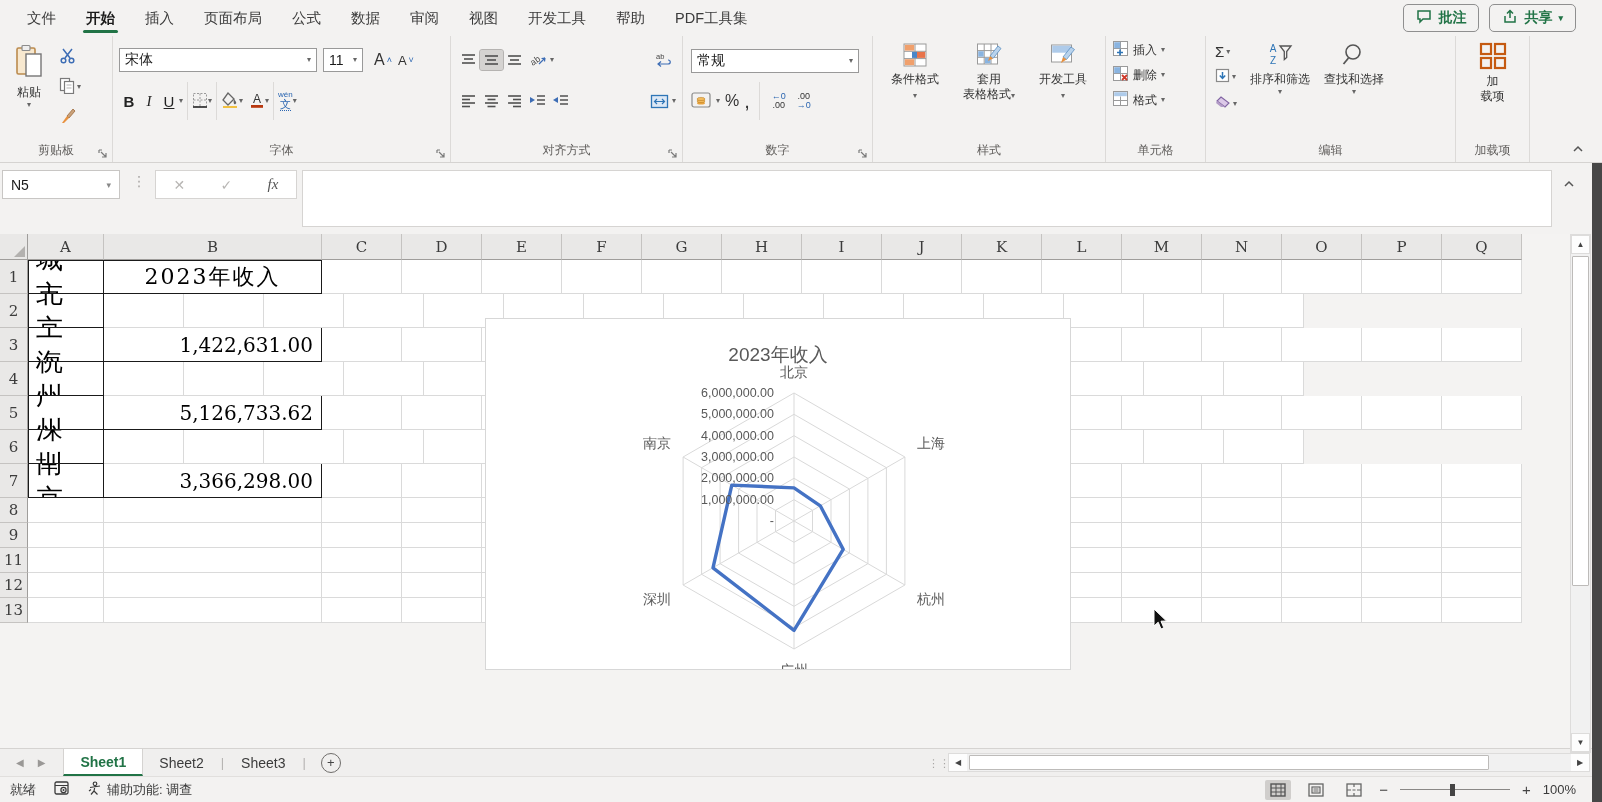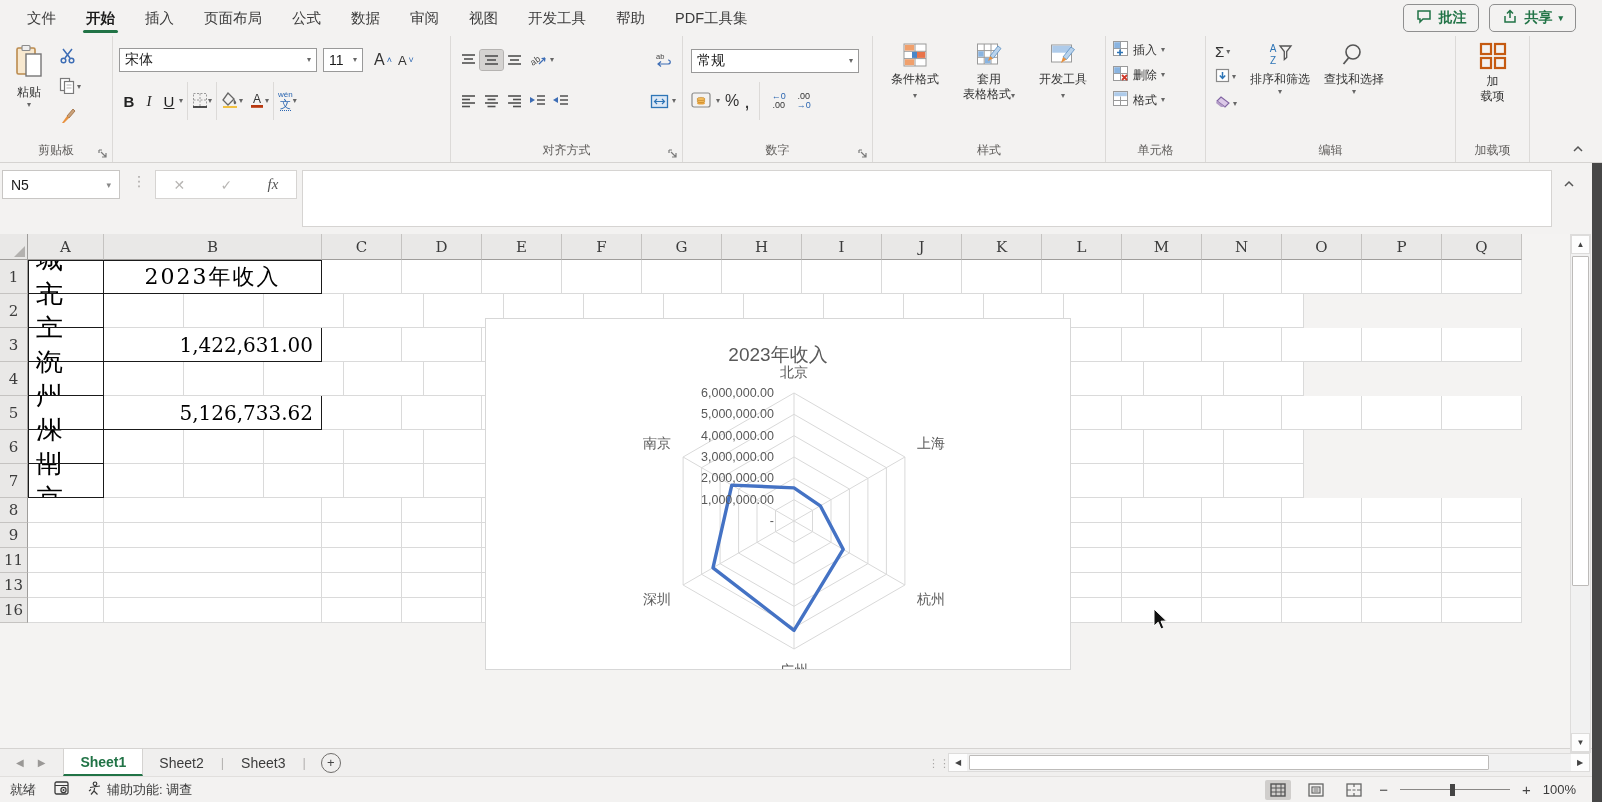--- a/index.html
+++ b/index.html
@@ -259,20 +259,24 @@
               </svg></span>
           <span class="chev">▾</span>
           <div class="vsep"></div>
           <span class="pinyin">
             <span class="py-top">wén</span>
             <span class="py-bot">文</span>
           </span>
           <span class="chev">▾</span>
         </div>
       </div>
+      <div class="rg-label"><span>字体</span>
+        <span class="launcher"><svg width="11" height="11" viewBox="0 0 11 11">
+              <path d="M2,2 h3 M2,2 v3 M4,4 L9,9 M9,5 V9 H5" stroke="#7a7a7a" stroke-width="1.2" fill="none"></path>
+            </svg></span></div>
     </div>
 
     <div class="rgroup" style="width:232px">
       <div class="rg-content">
         <div class="row1">
           <span class="al-btn">
               <svg width="17" height="14" viewBox="0 0 17 14">
                 <line x1="2" y1="2" x2="15" y2="2" stroke="#505050" stroke-width="1.6"></line>
                 <line x1="4" y1="6" x2="13" y2="6" stroke="#505050" stroke-width="1.6"></line>
                 <line x1="2" y1="10" x2="15" y2="10" stroke="#505050" stroke-width="1.6"></line>
@@ -697,20 +701,21 @@
         <div class="gc" style="width: 80px;"></div>
         <div class="gc" style="width: 80px;"></div>
         <div class="gc" style="width: 80px;"></div>
         <div class="gc" style="width: 80px;"></div>
         <div class="gc" style="width: 80px;"></div>
         <div class="gc" style="width: 80px;"></div>
       </div>
       <div class="grow" style="height: 34px;">
         <div class="grh">7</div>
         <div class="gc tcell tc-left city" style="width: 76px;">南京</div>
+        <div class="gc tcell num" style="width: 218px;">3,366,298.00</div>
         <div class="gc" style="width: 80px;"></div>
         <div class="gc" style="width: 80px;"></div>
         <div class="gc" style="width: 80px;"></div>
         <div class="gc" style="width: 80px;"></div>
         <div class="gc" style="width: 80px;"></div>
         <div class="gc" style="width: 80px;"></div>
         <div class="gc" style="width: 80px;"></div>
         <div class="gc" style="width: 80px;"></div>
         <div class="gc" style="width: 80px;"></div>
         <div class="gc" style="width: 80px;"></div>
@@ -774,41 +779,41 @@
         <div class="gc" style="width: 80px;"></div>
         <div class="gc" style="width: 80px;"></div>
         <div class="gc" style="width: 80px;"></div>
         <div class="gc" style="width: 80px;"></div>
         <div class="gc" style="width: 80px;"></div>
         <div class="gc" style="width: 80px;"></div>
         <div class="gc" style="width: 80px;"></div>
         <div class="gc" style="width: 80px;"></div>
       </div>
       <div class="grow" style="height: 25px;">
-        <div class="grh">13</div>
+        <div class="grh">12</div>
         <div class="gc" style="width: 76px;"></div>
         <div class="gc" style="width: 218px;"></div>
         <div class="gc" style="width: 80px;"></div>
         <div class="gc" style="width: 80px;"></div>
         <div class="gc" style="width: 80px;"></div>
         <div class="gc" style="width: 80px;"></div>
         <div class="gc" style="width: 80px;"></div>
         <div class="gc" style="width: 80px;"></div>
         <div class="gc" style="width: 80px;"></div>
         <div class="gc" style="width: 80px;"></div>
         <div class="gc" style="width: 80px;"></div>
         <div class="gc" style="width: 80px;"></div>
         <div class="gc" style="width: 80px;"></div>
         <div class="gc" style="width: 80px;"></div>
         <div class="gc" style="width: 80px;"></div>
         <div class="gc" style="width: 80px;"></div>
         <div class="gc" style="width: 80px;"></div>
       </div>
       <div class="grow" style="height: 25px;">
-        <div class="grh">16</div>
+        <div class="grh">13</div>
         <div class="gc" style="width: 76px;"></div>
         <div class="gc" style="width: 218px;"></div>
         <div class="gc" style="width: 80px;"></div>
         <div class="gc" style="width: 80px;"></div>
         <div class="gc" style="width: 80px;"></div>
         <div class="gc" style="width: 80px;"></div>
         <div class="gc" style="width: 80px;"></div>
         <div class="gc" style="width: 80px;"></div>
         <div class="gc" style="width: 80px;"></div>
         <div class="gc" style="width: 80px;"></div>

